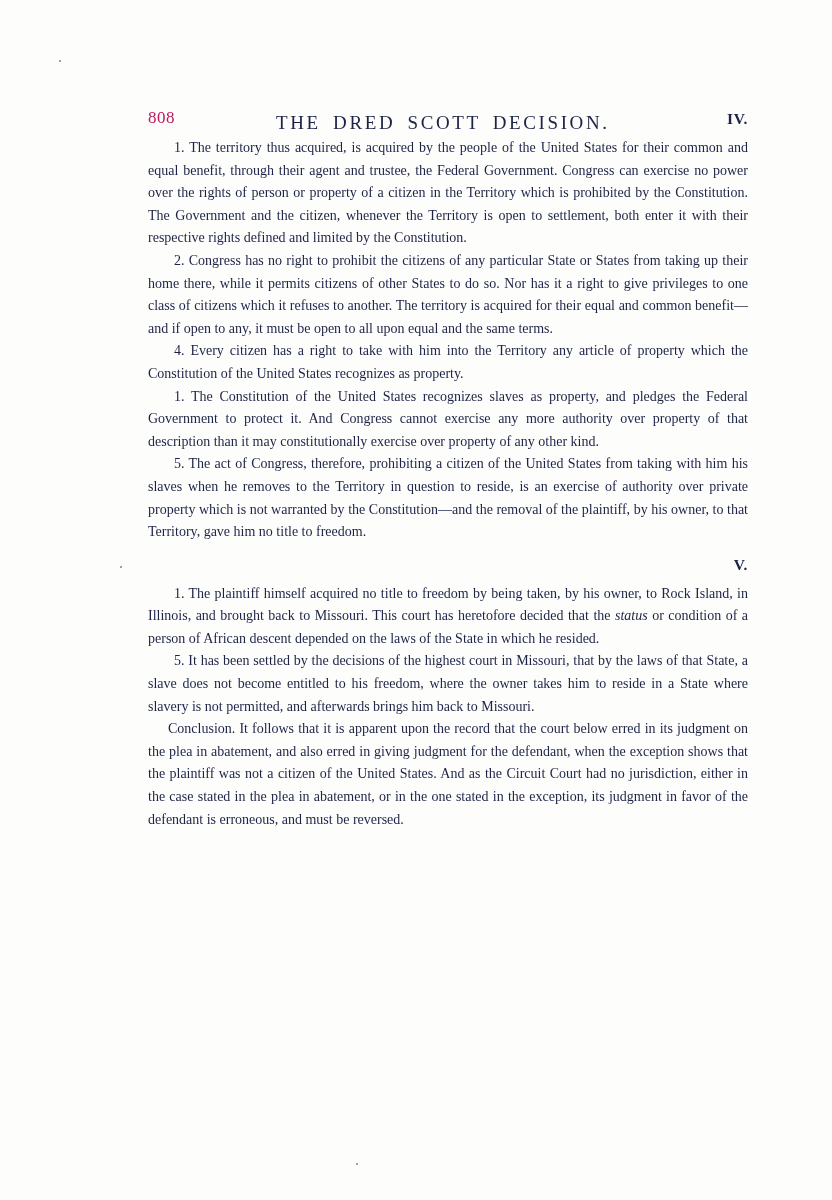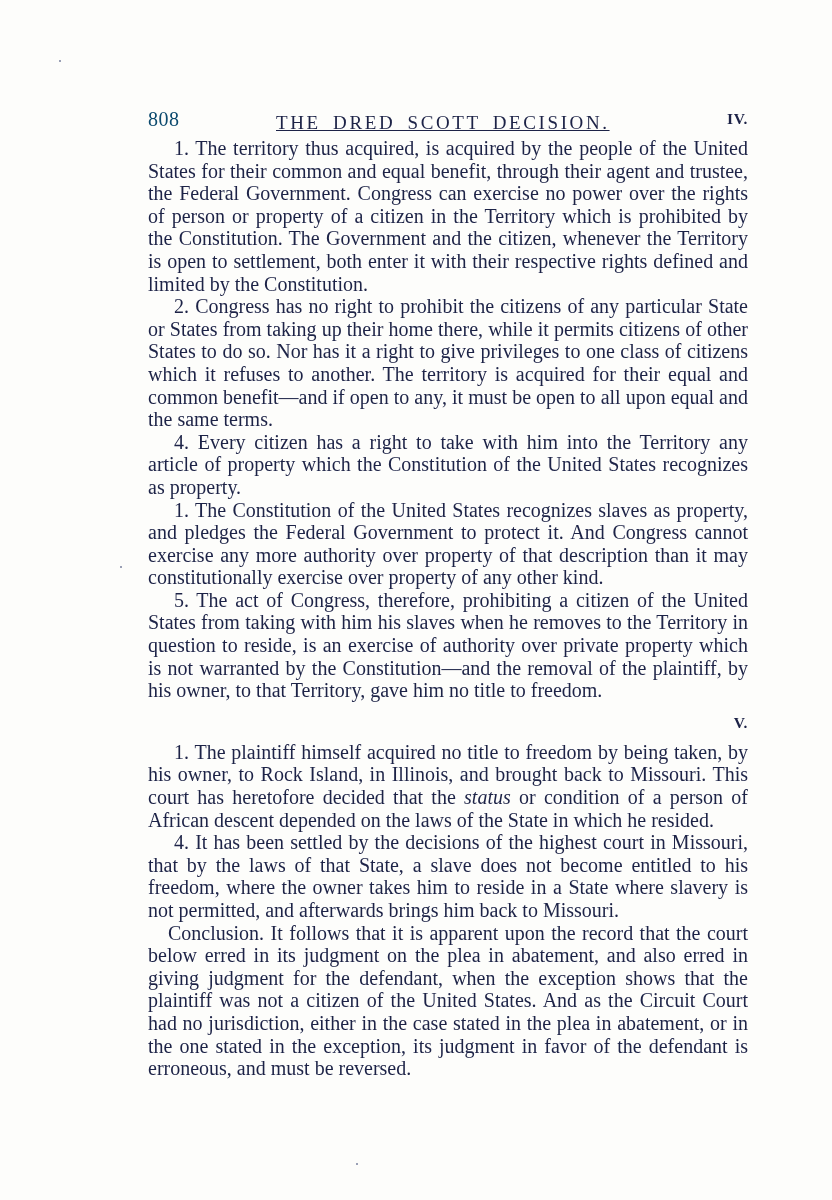--- a/index.html
+++ b/index.html
@@ -27,51 +27,50 @@
     position: absolute;
     left: 0;
     top: 54px;
     width: 832px;
     height: 32px;
   }
   .folio {
     position: absolute;
     left: 148px;
     top: 54px;
-    font-size: 20px;
+    font-size: 17px;
     letter-spacing: 0.5px;
-    color: #0c4a6e;
+    color: #be185d;
   }
   .running-title {
     position: absolute;
     left: 276px;
     top: 58px;
     font-size: 19px;
     letter-spacing: 2.6px;
     word-spacing: 5px;
     color: #1d2347;
-    text-decoration: underline;
   }
   .body-col {
     position: absolute;
     left: 148px;
     top: 98px;
     width: 600px;
   }
   .section-num {
     text-align: right;
     font-size: 15.5px;
     font-weight: bold;
     letter-spacing: 0.6px;
     margin: 12px 0 9px 0;
     color: #1d2347;
   }
   p.para {
     margin: 0 0 0 0;
-    font-size: 20px;
+    font-size: 14px;
     line-height: 22.6px;
     text-align: justify;
     text-indent: 26px;
     color: #1d2347;
     -webkit-font-smoothing: antialiased;
   }
   p.para.tight-indent {
     text-indent: 20px;
   }
   .it {
@@ -123,17 +122,17 @@
 
     <p class="para">1. The territory thus acquired, is acquired by the people of the United States for their common and equal benefit, through their agent and trustee, the Federal Government.   Congress can exercise no power over the rights of person or property of a citizen in the Territory which is prohibited by the Constitution. The Government and the citizen, whenever the Territory is open to settlement, both enter it with their respective rights defined and limited by the Constitution.</p>
     <p class="para">2. Congress has no right to prohibit the citizens of any particular State or States from taking up their home there, while it permits citizens of other States to do so.   Nor has it a right to give privileges to one class of citizens which it refuses to another.   The territory is acquired for their equal and common benefit—and if open to any, it must be open to all upon equal and the same terms.</p>
     <p class="para">4. Every citizen has a right to take with him into the Territory any article of property which the Constitution of the United States recognizes as property.</p>
     <p class="para">1. The Constitution of the United States recognizes slaves as property, and pledges the Federal Government to protect it.   And Congress cannot exercise any more authority over property of that description than it may constitutionally exercise over property of any other kind.</p>
     <p class="para">5. The act of Congress, therefore, prohibiting a citizen of the United States from taking with him his slaves when he removes to the Territory in question to reside, is an exercise of authority over private property which is not warranted by the Constitution—and the removal of the plaintiff, by his owner, to that Territory, gave him no title to freedom.</p>
 
     <div class="section-num">V.</div>
 
     <p class="para"><span>1. The plaintiff himself acquired no title to freedom by being taken, by his owner, to Rock Island, in Illinois, and brought back to Missouri.   This court has heretofore decided that the <span class="it">status</span> or condition of a person of African descent depended on the laws of the State in which he resided.</span></p>
-    <p class="para">4. It has been settled by the decisions of the highest court in Missouri, that by the laws of that State, a slave does not become entitled to his freedom, where the owner takes him to reside in a State where slavery is not permitted, and afterwards brings him back to Missouri.</p>
+    <p class="para">5. It has been settled by the decisions of the highest court in Missouri, that by the laws of that State, a slave does not become entitled to his freedom, where the owner takes him to reside in a State where slavery is not permitted, and afterwards brings him back to Missouri.</p>
     <p class="para tight-indent">Conclusion.   It follows that it is apparent upon the record that the court below erred in its judgment on the plea in abatement, and also erred in giving judgment for the defendant, when the exception shows that the plaintiff was not a citizen of the United States.   And as the Circuit Court had no jurisdiction, either in the case stated in the plea in abatement, or in the one stated in the exception, its judgment in favor of the defendant is erroneous, and must be reversed.</p>
 
   </div>
 </div>
 
 </body></html>

